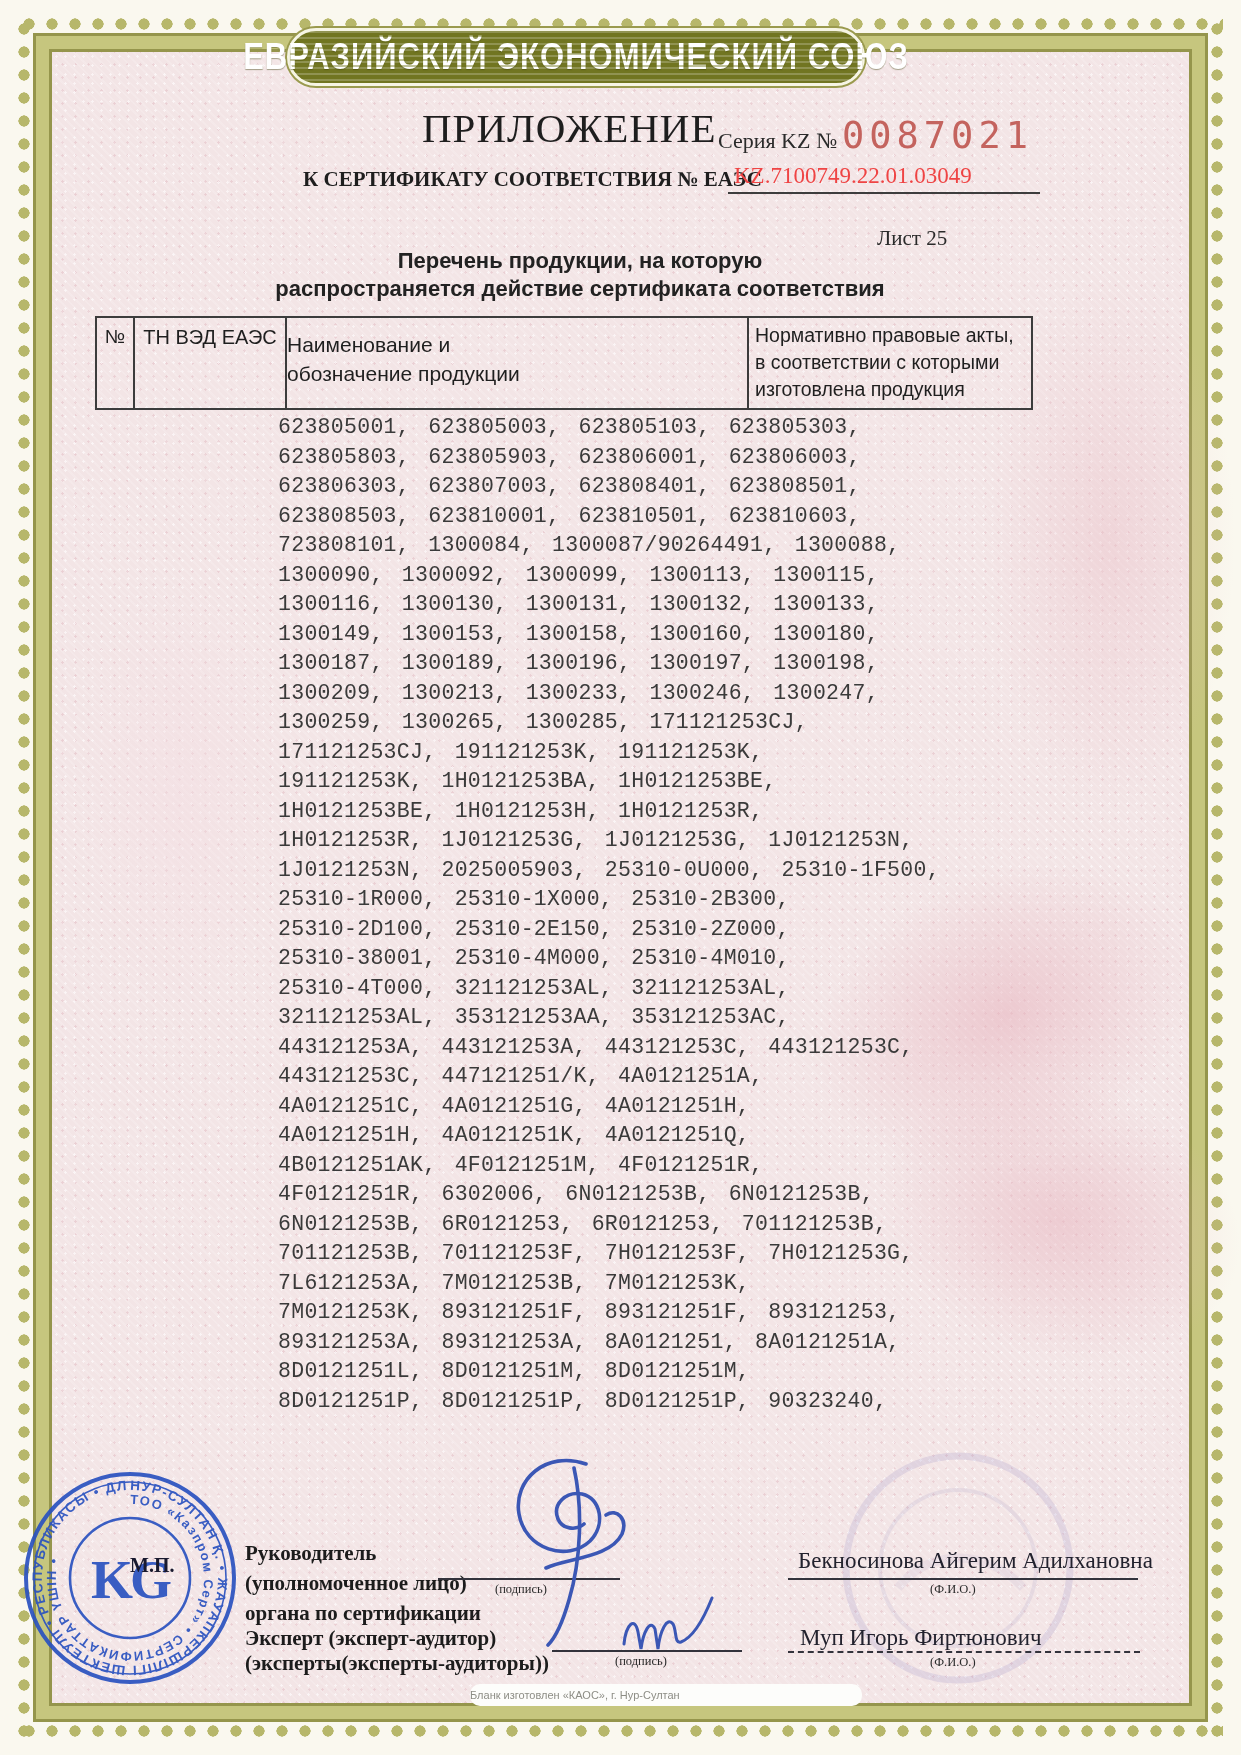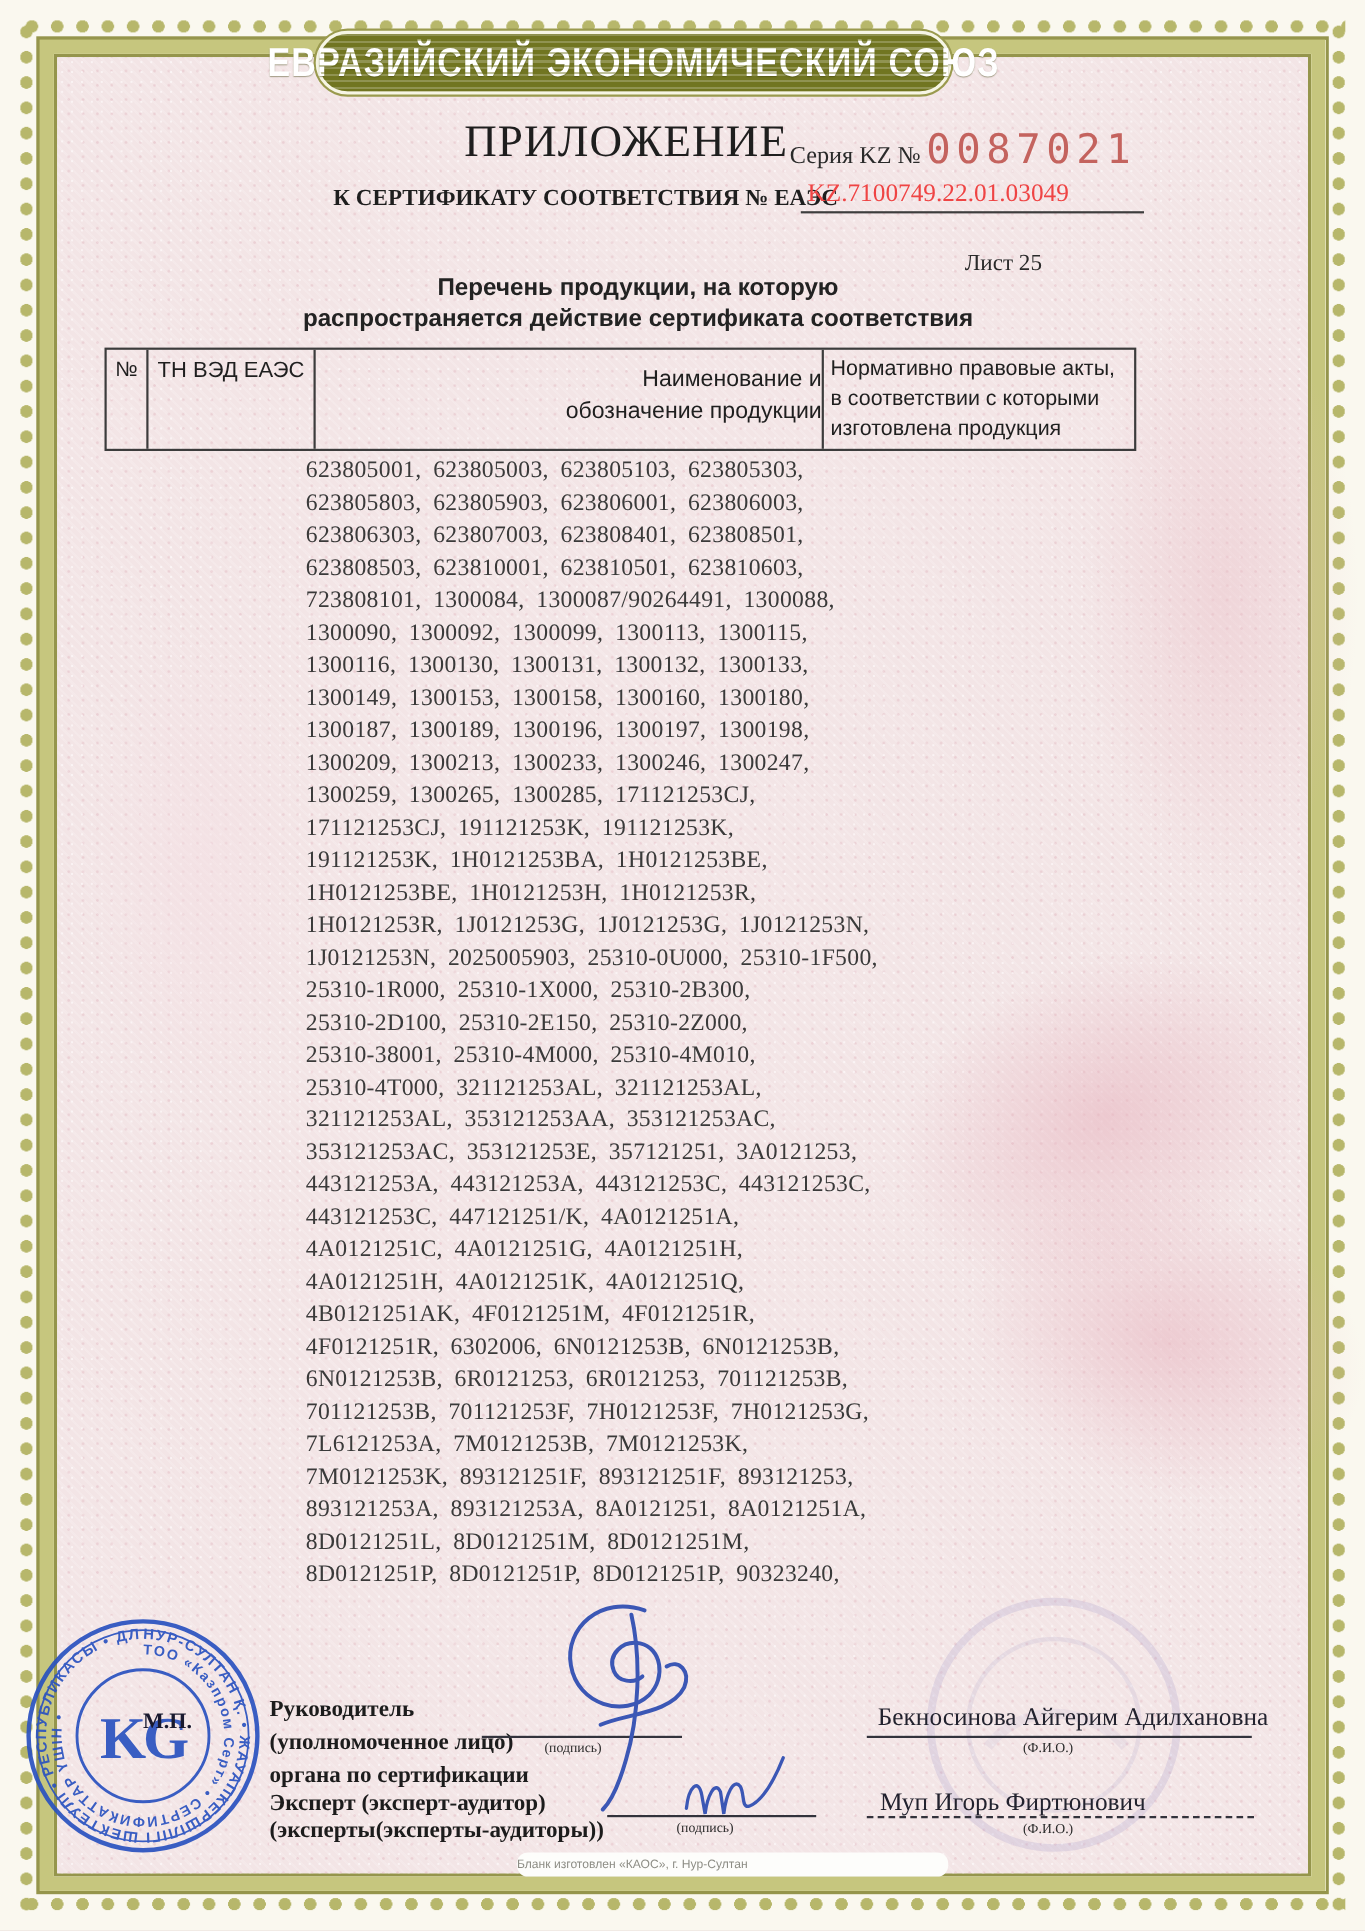--- a/index.html
+++ b/index.html
@@ -76,26 +76,26 @@
 
   
   .tablehead {
     left:95px; top:316px; width:938px; height:94px;
     display:flex; border:2px solid #3c3c3c; font-family:"Liberation Sans", sans-serif; color:#1f1f1f;
   }
   .th { border-right:2px solid #3c3c3c; }
   .th:last-child { border-right:none; }
   .th-no { width:38px; font-size:19px; text-align:center; padding-top:8px; }
   .th-tnved { width:152px; font-size:20px; text-align:center; padding-top:8px; }
-  .th-name { flex:1; font-size:21px; text-align:right; padding-top:12px; line-height:29px; }
+  .th-name { flex:1; font-size:21px; text-align:left; padding-top:12px; line-height:29px; }
   .th-norm { width:282px; font-size:19.5px; text-align:left; padding:4px 4px 0 6px; line-height:27px; }
 
   
   .codes { left:278px; top:413px; font-size:21.5px; color:#3a3a3a; letter-spacing:.3px; word-spacing:5px; }
-  .code-line { height:29.5px; line-height:29.5px; white-space:nowrap; }
+  .code-line { height:29.5px; line-height:29.5px; white-space:nowrap;font-family:Liberation Mono, monospace; }
 
   
   .role-head { left:245px; top:1538px; font-size:21px; font-weight:bold; color:#1c1c1c; line-height:30px; }
   .role-expert { left:245px; top:1626px; font-size:21px; font-weight:bold; color:#1c1c1c; line-height:25px; }
   .sig-line { border-top:2px solid #33333c; height:0; }
   .sigline1 { left:438px; top:1578px; width:182px; }
   .sigline2 { left:552px; top:1650px; width:190px; }
   .nameline1 { left:788px; top:1578px; width:350px; }
   .nameline2 { left:788px; top:1651px; width:352px; border-top:2px dashed #33333c; }
   .caption { font-size:12.5px; color:#2b2b2b; }
@@ -176,21 +176,20 @@
       <div class="code-line">171121253CJ, 191121253K, 191121253K,</div>
       <div class="code-line">191121253K, 1H0121253BA, 1H0121253BE,</div>
       <div class="code-line">1H0121253BE, 1H0121253H, 1H0121253R,</div>
       <div class="code-line">1H0121253R, 1J0121253G, 1J0121253G, 1J0121253N,</div>
       <div class="code-line">1J0121253N, 2025005903, 25310-0U000, 25310-1F500,</div>
       <div class="code-line">25310-1R000, 25310-1X000, 25310-2B300,</div>
       <div class="code-line">25310-2D100, 25310-2E150, 25310-2Z000,</div>
       <div class="code-line">25310-38001, 25310-4M000, 25310-4M010,</div>
       <div class="code-line">25310-4T000, 321121253AL, 321121253AL,</div>
       <div class="code-line">321121253AL, 353121253AA, 353121253AC,</div>
-      <div class="code-line">353121253AC, 353121253E, 357121251, 3A0121253,</div>
       <div class="code-line">443121253A, 443121253A, 443121253C, 443121253C,</div>
       <div class="code-line">443121253C, 447121251/K, 4A0121251A,</div>
       <div class="code-line">4A0121251C, 4A0121251G, 4A0121251H,</div>
       <div class="code-line">4A0121251H, 4A0121251K, 4A0121251Q,</div>
       <div class="code-line">4B0121251AK, 4F0121251M, 4F0121251R,</div>
       <div class="code-line">4F0121251R, 6302006, 6N0121253B, 6N0121253B,</div>
       <div class="code-line">6N0121253B, 6R0121253, 6R0121253, 701121253B,</div>
       <div class="code-line">701121253B, 701121253F, 7H0121253F, 7H0121253G,</div>
       <div class="code-line">7L6121253A, 7M0121253B, 7M0121253K,</div>
       <div class="code-line">7M0121253K, 893121251F, 893121251F, 893121253,</div>

